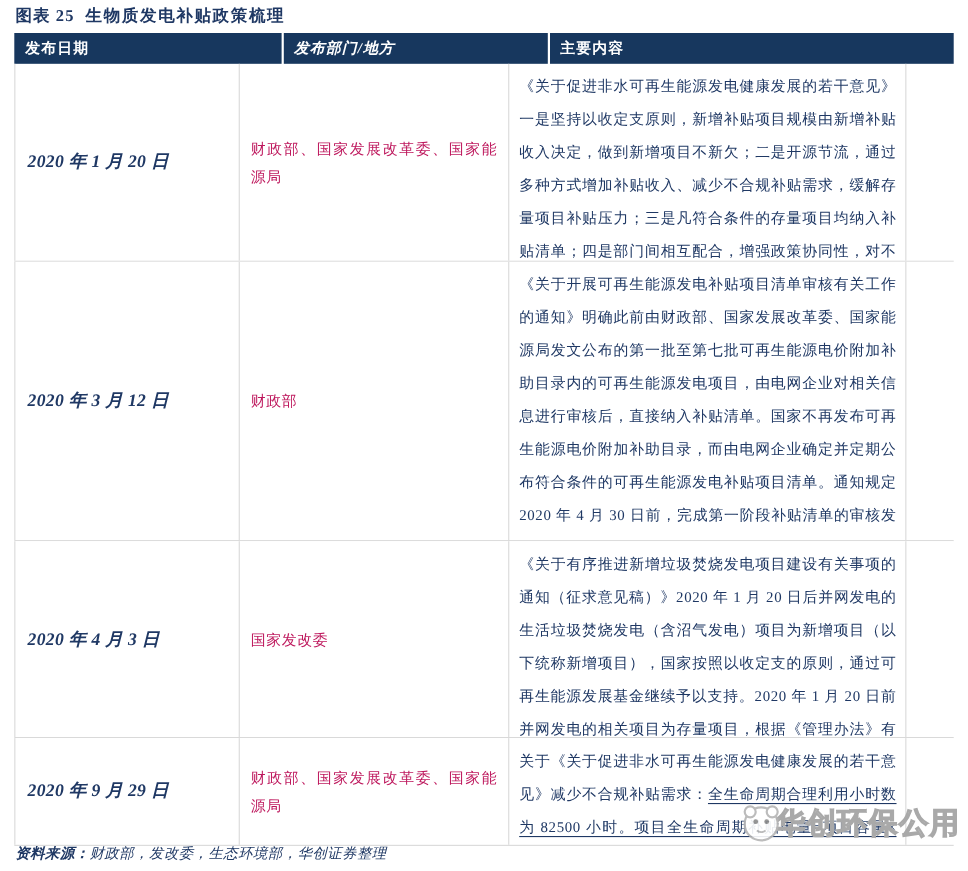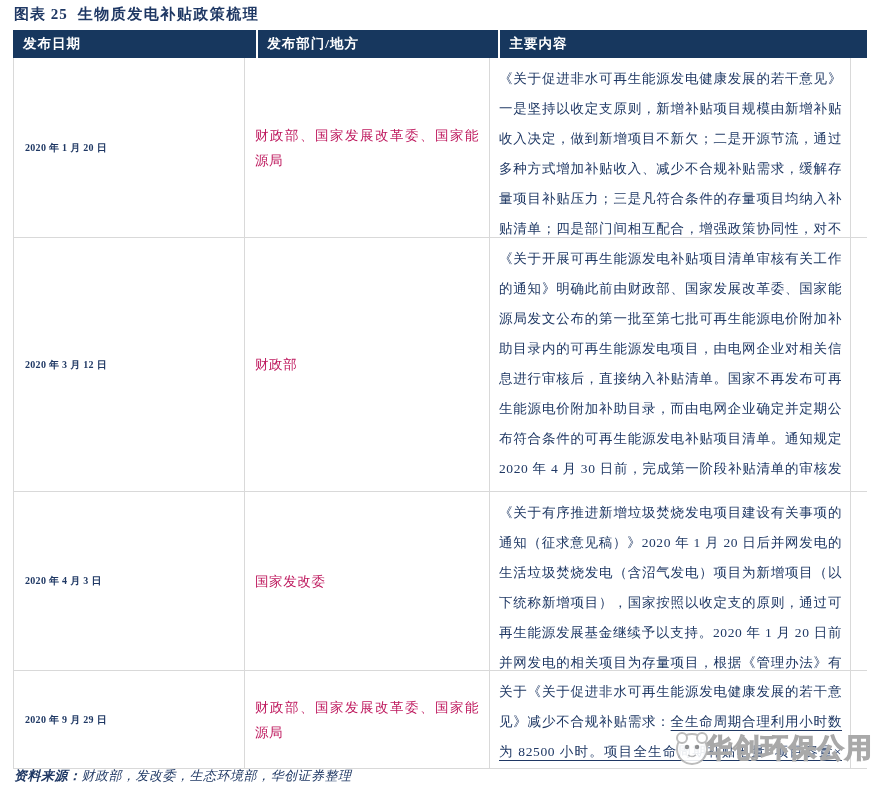--- a/index.html
+++ b/index.html
@@ -7,30 +7,30 @@
         font-family:"Liberation Serif","DejaVu Serif",serif;}
   .fig-title{position:absolute;left:14px;top:5px;font-size:15px;font-weight:bold;color:#1F3864;}
   .fig-title .lbl{margin-right:10px;letter-spacing:1px;}
   .fig-title .txt{letter-spacing:1.5px;}
 
   .tbl{position:absolute;left:13px;top:30px;width:854px;}
   .hrow{display:flex;}
   .hcell{background:#17375E;color:#ffffff;font-weight:bold;font-size:13.5px;
          height:28px;line-height:28px;padding-left:9px;box-sizing:border-box;letter-spacing:1px;}
   .hc1{width:248px;margin-right:2px;padding-left:10px;}
-  .hc2{width:245px;margin-right:2px;}
+  .hc2{width:245px;margin-right:2px;font-style:italic;}
   .hc3{width:374px;}
 
   .brow{display:flex;border-bottom:1px solid #D9D9D9;background:#ffffff;}
   .bcell{box-sizing:border-box;border-right:1px solid #D9D9D9;overflow:hidden;}
   .bcell.first{border-left:1px solid #D9D9D9;}
   .r0{height:179px;} .r1{height:253px;} .r2{height:178px;} .r3{height:97px;}
 
-  .date{width:232px;display:flex;align-items:center;padding-left:11px;
-        font-weight:bold;font-size:10px;color:#1F3864;letter-spacing:0.3px;}
+  .date{width:205px;display:flex;align-items:center;padding-left:11px;
+        font-weight:bold;font-size:16px;color:#1F3864;letter-spacing:0.3px;font-style:italic;}
   .dept{width:245px;display:flex;align-items:center;padding:0 10px;
         font-size:13.5px;color:#be185d;line-height:25px;letter-spacing:0.6px;text-align:justify;}
   .content{width:361px;padding:6px 8px 0 9px;font-size:13.5px;color:#1F3864;
            line-height:30px;text-align:justify;letter-spacing:0.6px;}
   .content .ul{text-decoration:underline;text-underline-offset:4px;}
 
   .source{position:absolute;left:14px;top:767px;font-size:13px;color:#1F3864;font-style:italic;letter-spacing:0.5px;}
   .source .slabel{font-weight:bold;}
 
   .watermark{position:absolute;left:672px;top:728px;display:flex;align-items:center;z-index:5;}

